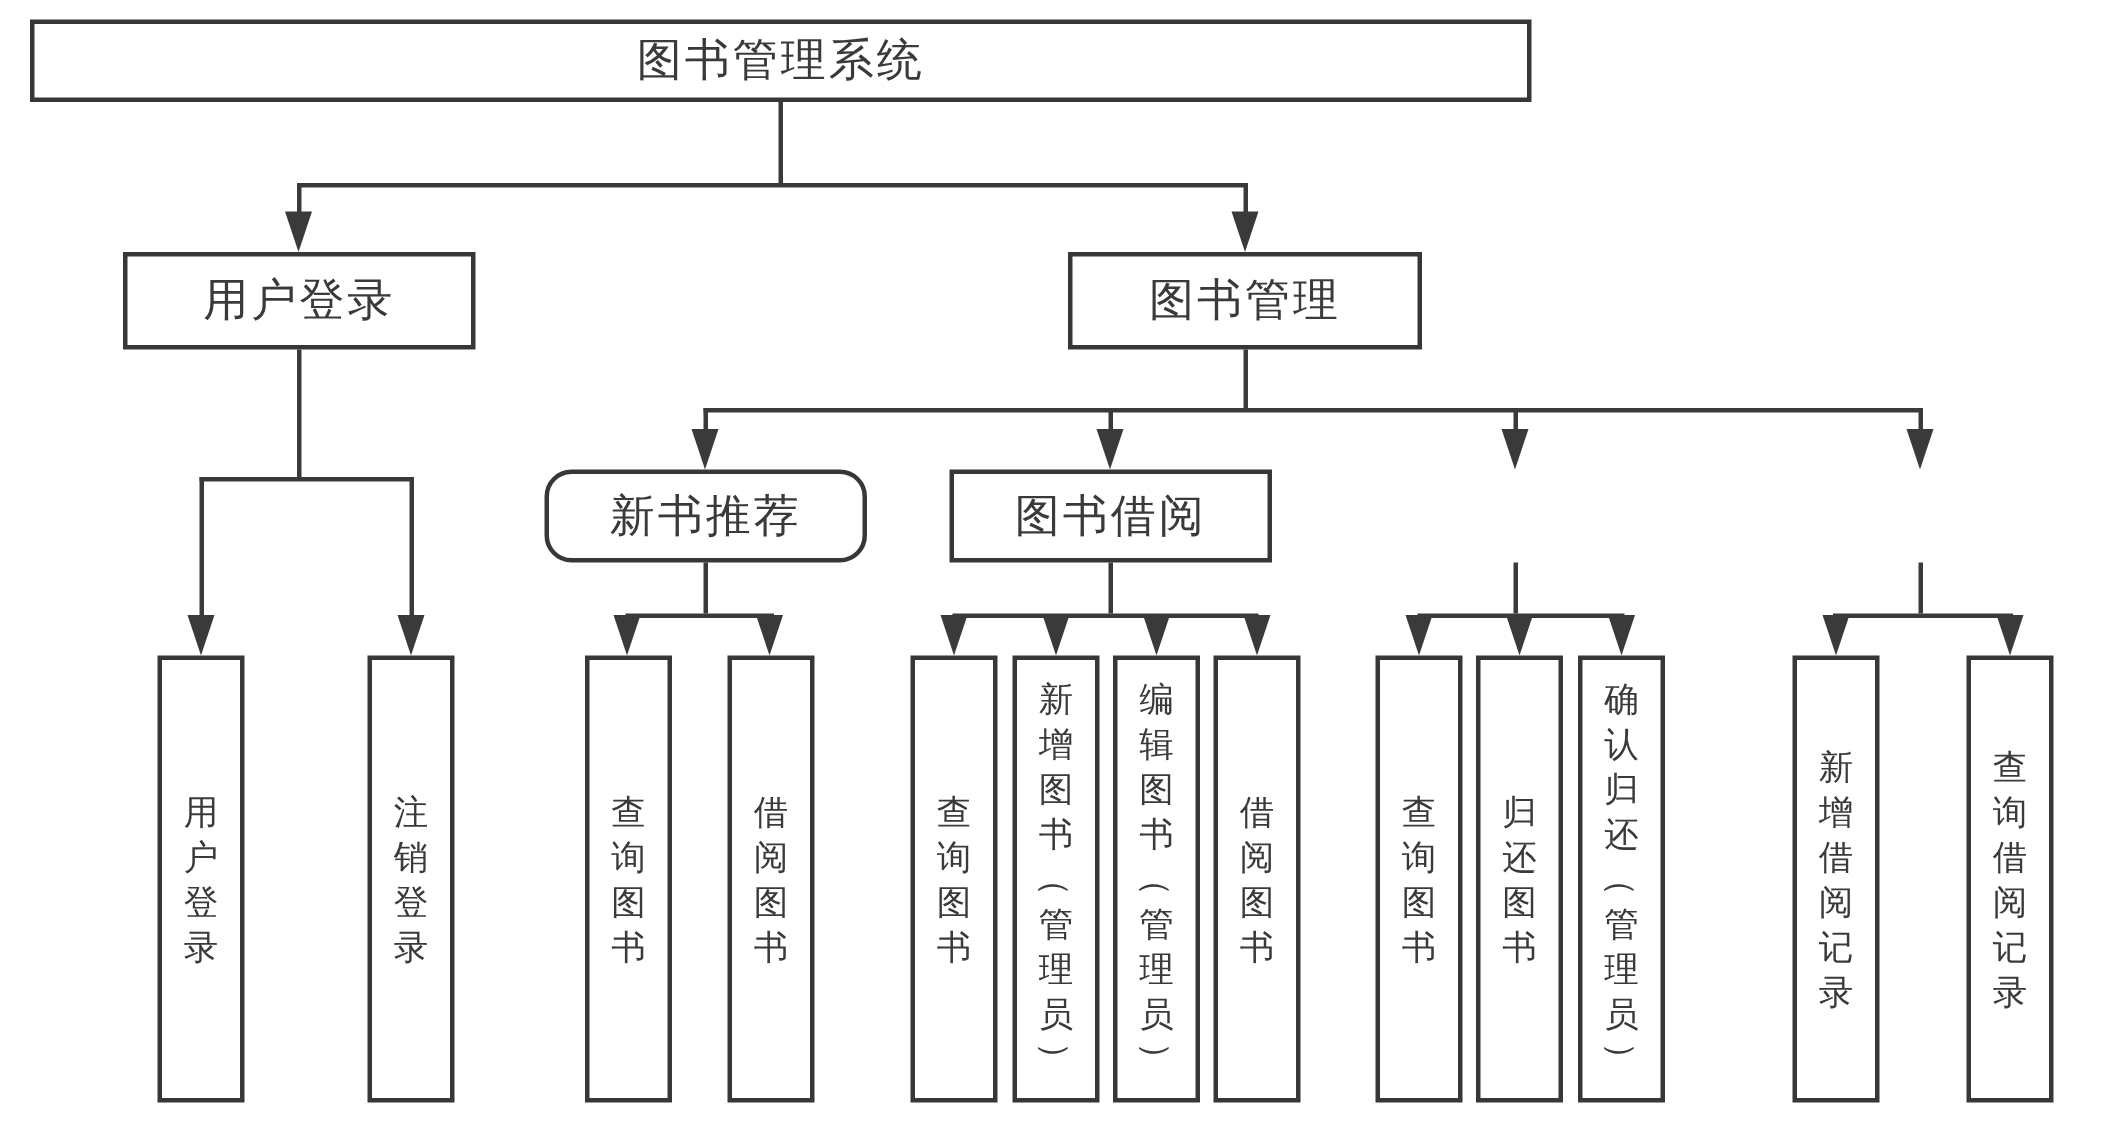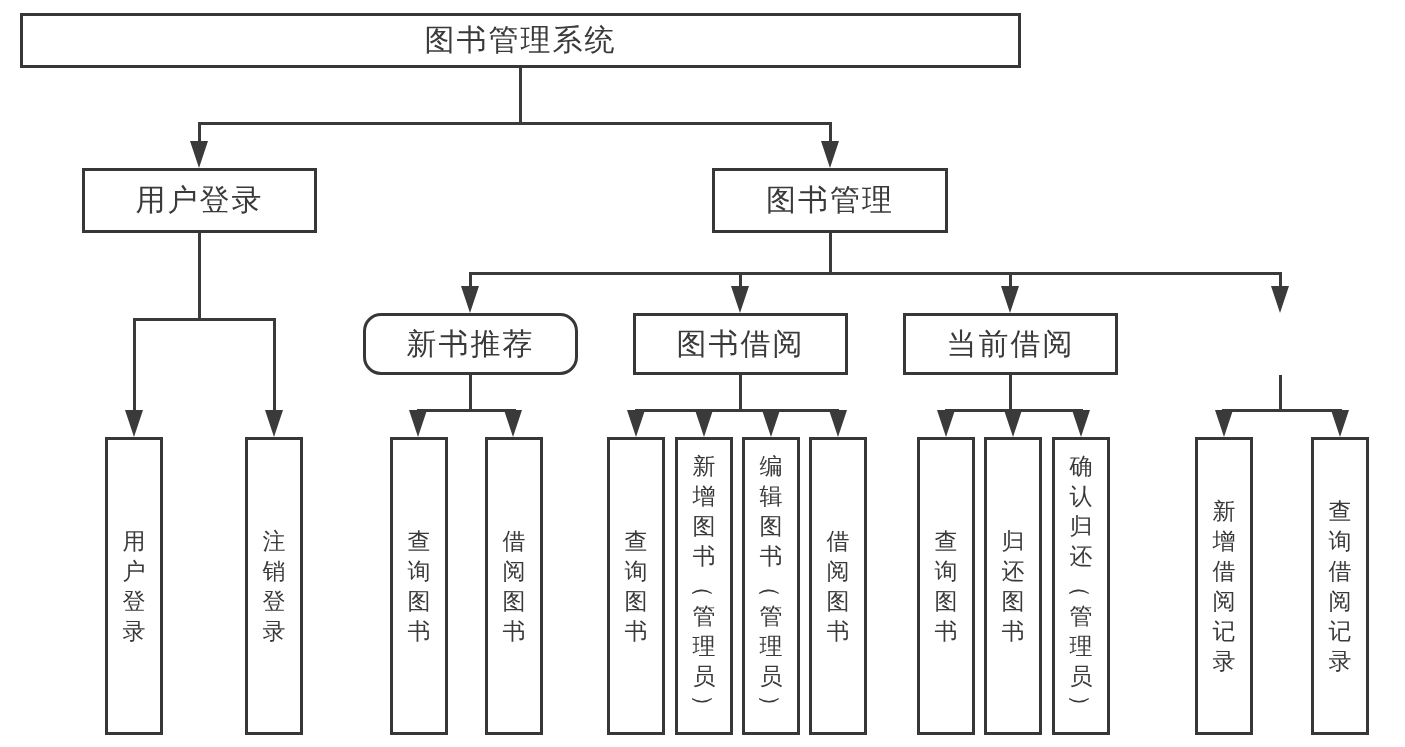--- a/index.html
+++ b/index.html
@@ -120,23 +120,20 @@
   <div class="arrow" style="left:731px; top:286px;"></div>
   <div class="arrow" style="left:1001px; top:286px;"></div>
   <div class="arrow" style="left:1271px; top:286px;"></div>
 
   <div class="box" style="left:363px; top:313px; width:215px; height:62px;border-radius:18px;">
     <span class="hlabel">新书推荐</span>
   </div>
   <div class="box" style="left:633px; top:313px; width:215px; height:62px;">
     <span class="hlabel">图书借阅</span>
   </div>
-  <div class="box" style="left:903px; top:313px; width:215px; height:62px;">
-    <span class="hlabel">当前借阅</span>
-  </div>
 
   <div class="vline" style="left:469px; top:375px; height:34px;"></div>
   <div class="hline" style="left:417px; top:409px; width:99px;"></div>
   <div class="arrow" style="left:409px; top:410px;"></div>
   <div class="arrow" style="left:504px; top:410px;"></div>
 
   <div class="vline" style="left:739px; top:375px; height:34px;"></div>
   <div class="hline" style="left:635px; top:409px; width:204px;"></div>
   <div class="arrow" style="left:627px; top:410px;"></div>
   <div class="arrow" style="left:695px; top:410px;"></div>

